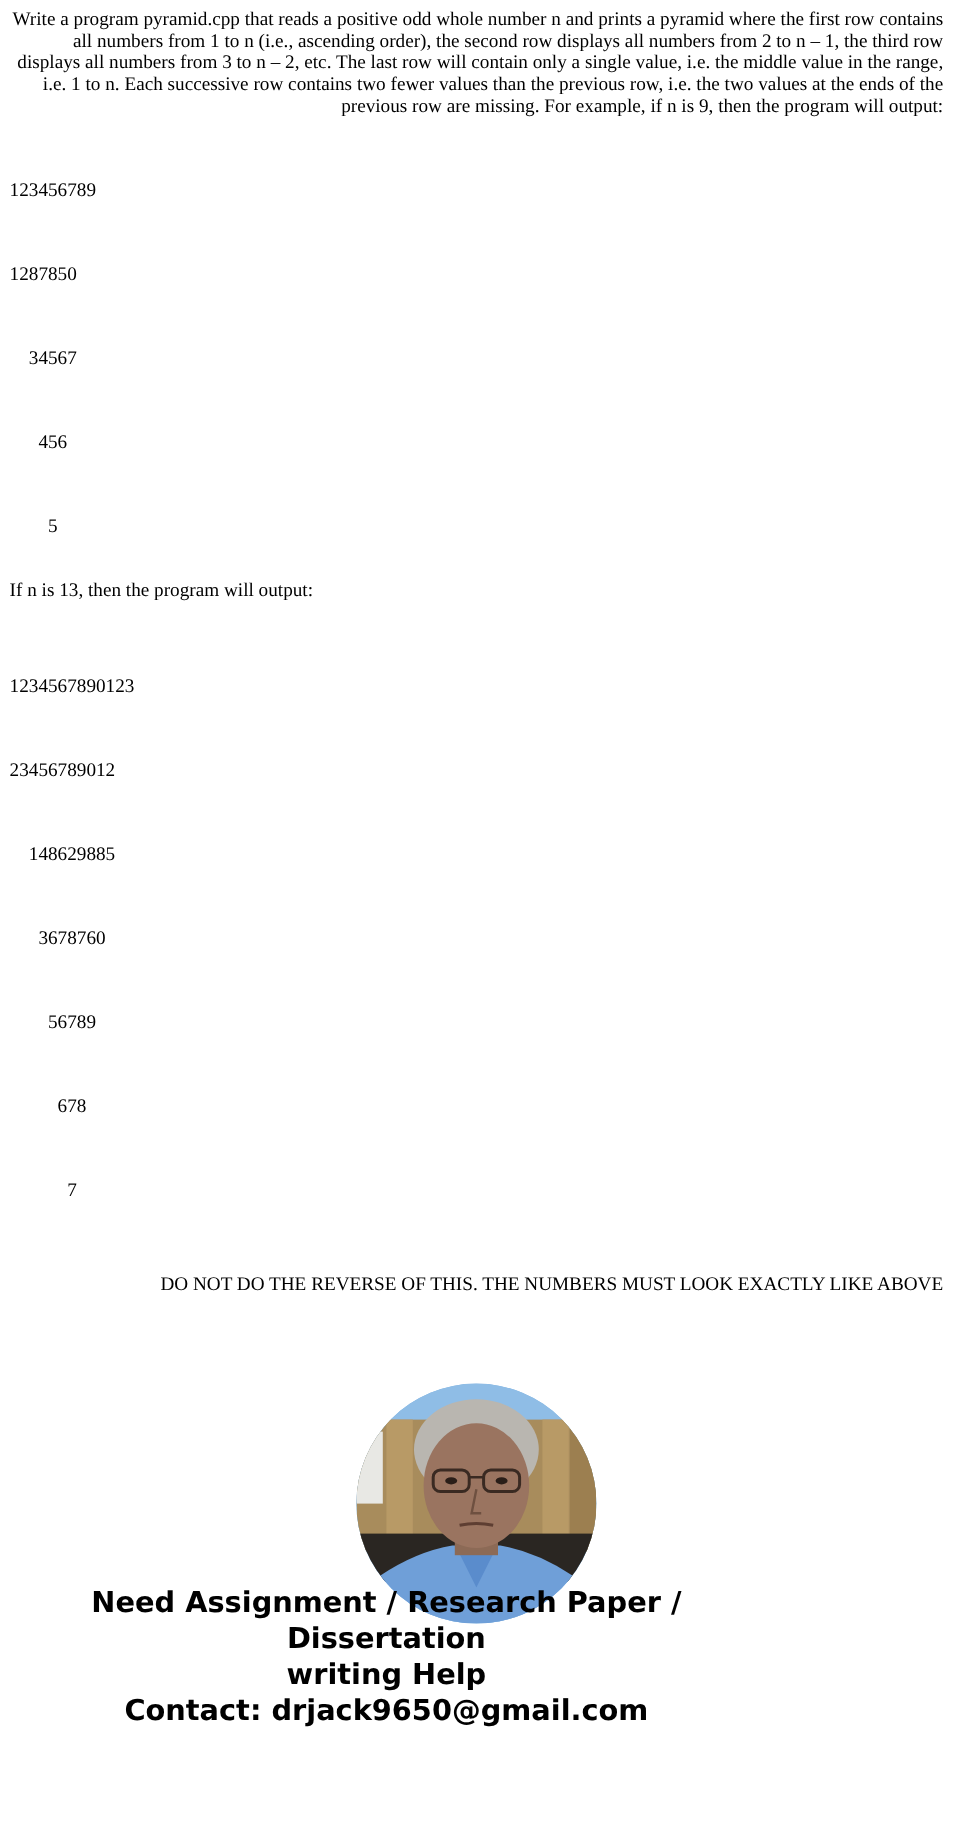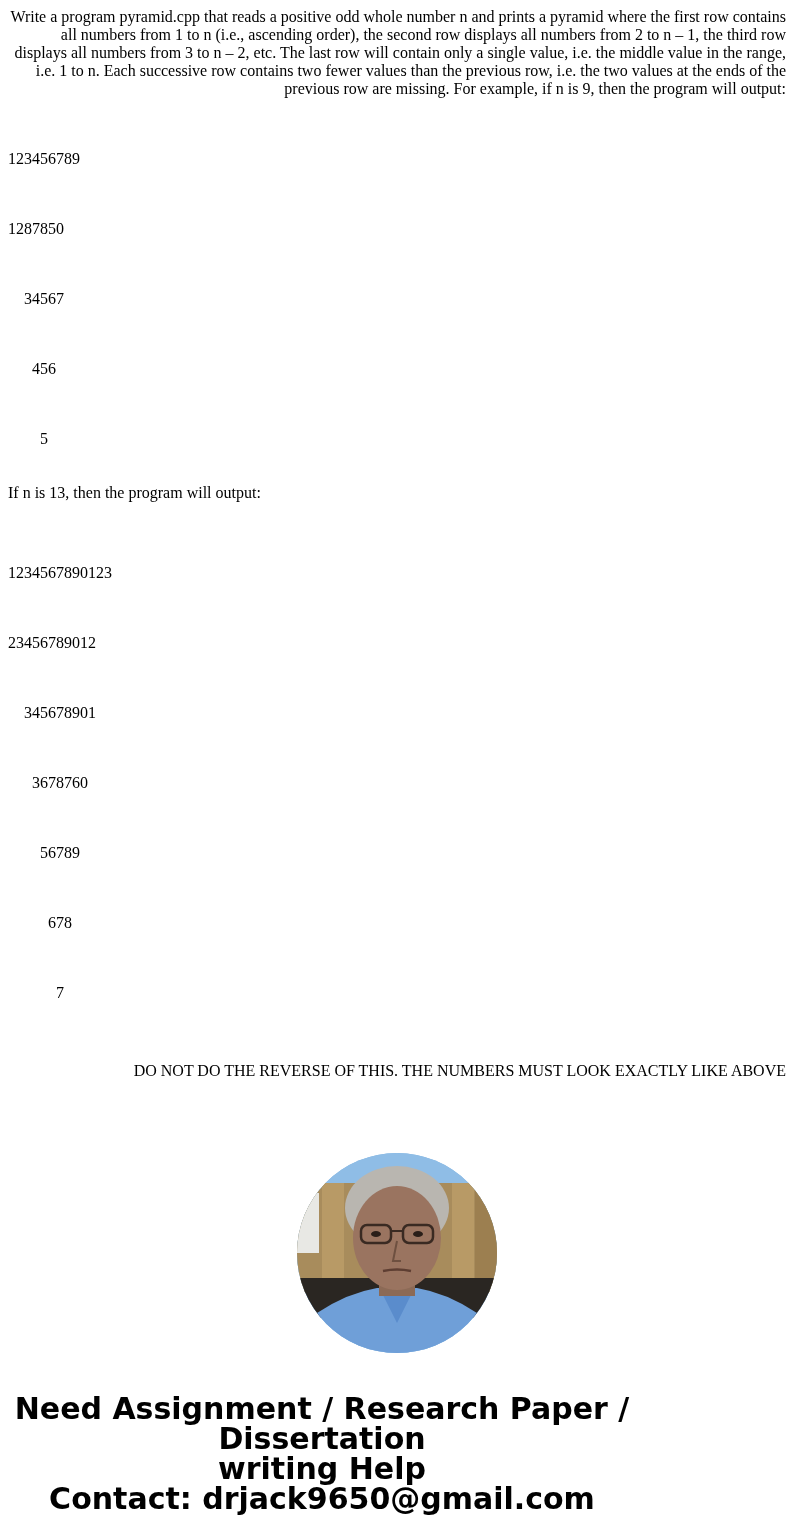--- a/index.html
+++ b/index.html
@@ -38,26 +38,26 @@
       top: 1153px;
       width: 200px;
       height: 200px;
       border-radius: 50%;
       overflow: hidden;
       background: #7fb2e0;
     }
     .footer {
       position: absolute;
       left: 0;
-      top: 1394px;
+      top: 1320px;
       width: 644px;
       text-align: center;
       font-family: "DejaVu Sans", sans-serif;
       font-weight: bold;
-      font-size: 30px;
+      font-size: 24px;
       line-height: 30px;
       color: #000000;
     }
     .footer span { display: block; }
   </style>
 </head>
 <body>
 
 <div class="content">
   <div class="question">
@@ -68,21 +68,21 @@
       <span class="pyr-row">1287850</span>
       <span class="pyr-row">    34567</span>
       <span class="pyr-row">      456</span>
       <span class="pyr-row">        5</span>
     </div>
     <div class="caption">If n is 13, then the program will output:</div>
 
     <div class="pyr pyr13">
       <span class="pyr-row">1234567890123</span>
       <span class="pyr-row">23456789012</span>
-      <span class="pyr-row">    345678901</span>
+      <span class="pyr-row">    148629885</span>
       <span class="pyr-row">      3678760</span>
       <span class="pyr-row">        56789</span>
       <span class="pyr-row">          678</span>
       <span class="pyr-row">            7</span>
     </div>
 
     <p>DO NOT DO THE REVERSE OF THIS. THE NUMBERS MUST LOOK EXACTLY LIKE ABOVE</p>
   </div>
 
 </div>

